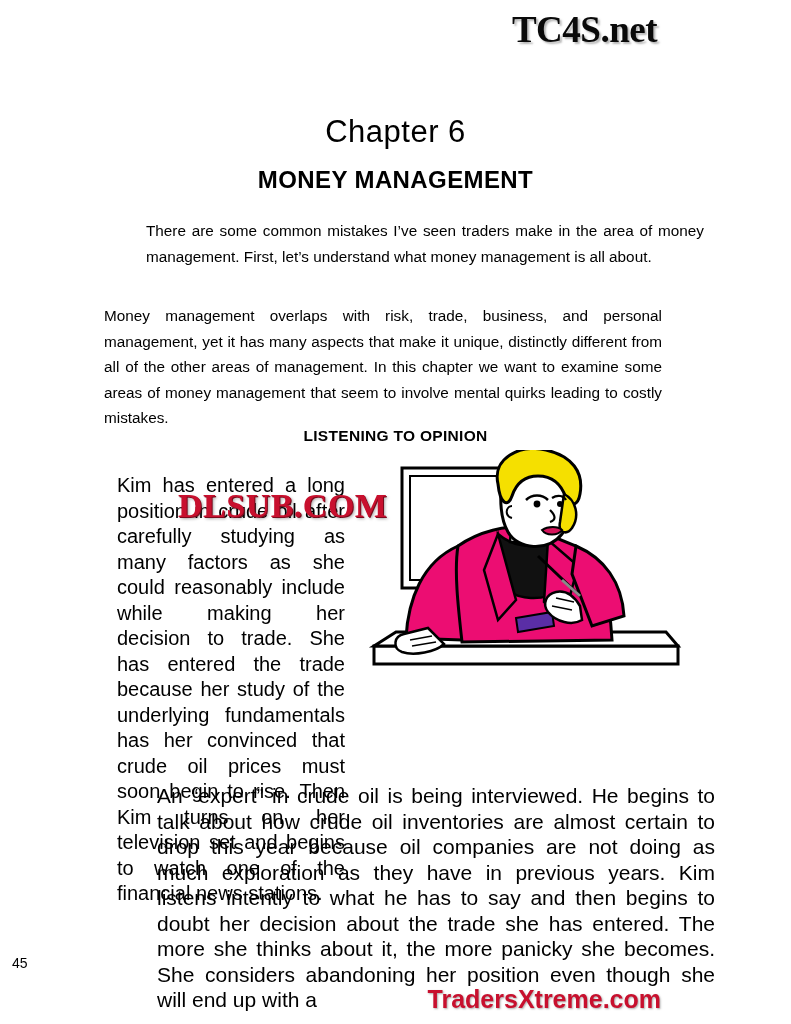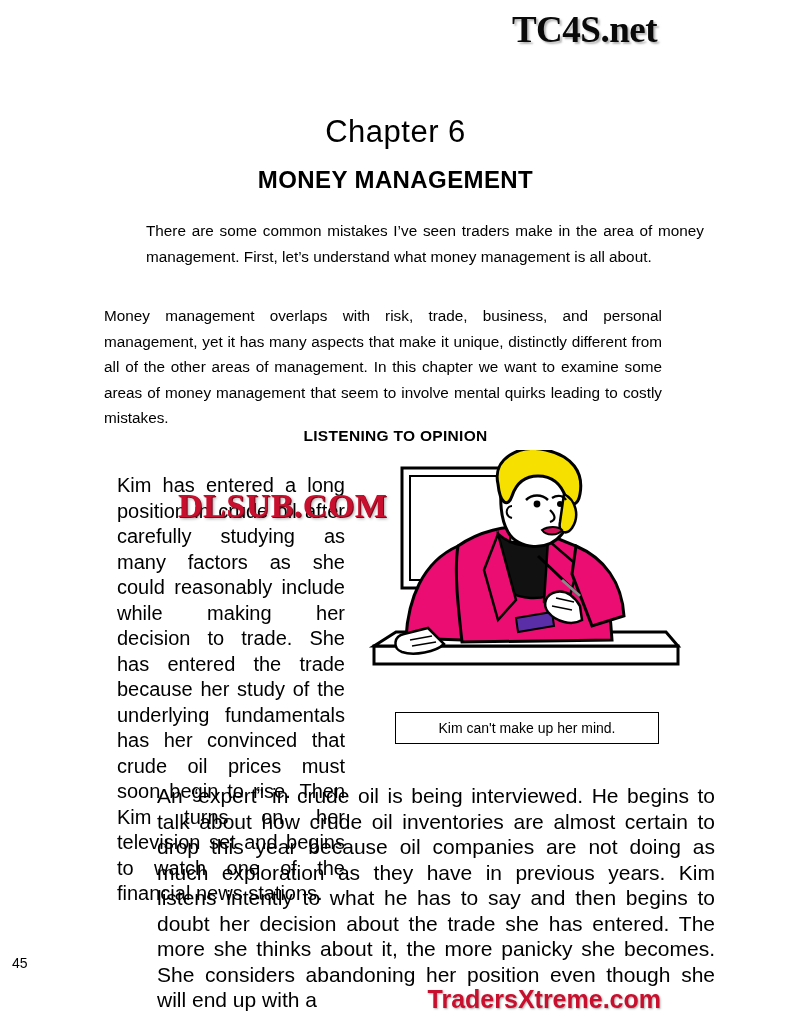--- a/index.html
+++ b/index.html
@@ -238,23 +238,20 @@
       <circle cx="194" cy="54" r="3" fill="#000"></circle>
 
       <path d="M184 60 C190 66, 190 70, 184 72" stroke="#000" stroke-width="2.2" fill="none"></path>
 
       <path d="M176 80 C182 76, 192 76, 196 80 C192 86, 180 86, 176 80 Z" fill="#d4145a" stroke="#000" stroke-width="2"></path>
 
       <path d="M146 56 C140 56, 138 66, 146 68" stroke="#000" stroke-width="2" fill="none"></path>
     </svg>
   </div>
 
-  <div class="figure-caption">
-    <span>Kim can't make up her mind.</span>
-  </div>
 
   <div class="center-watermark">DLSUB.COM</div>
 
   <p class="body-text" id="para4">An “expert” in crude oil is being interviewed.  He begins to talk about how crude oil inventories are almost certain to drop this year because oil companies are not doing as much exploration as they have in previous years.  Kim listens intently to what he has to say and then begins to doubt her decision about the trade she has entered.  The more she thinks about it, the more panicky she becomes.  She considers abandoning her position even though she will end up with a</p>
 
   <div class="page-number">45</div>
 
   <div class="bottom-watermark">TradersXtreme.com</div>
 
 </div>

